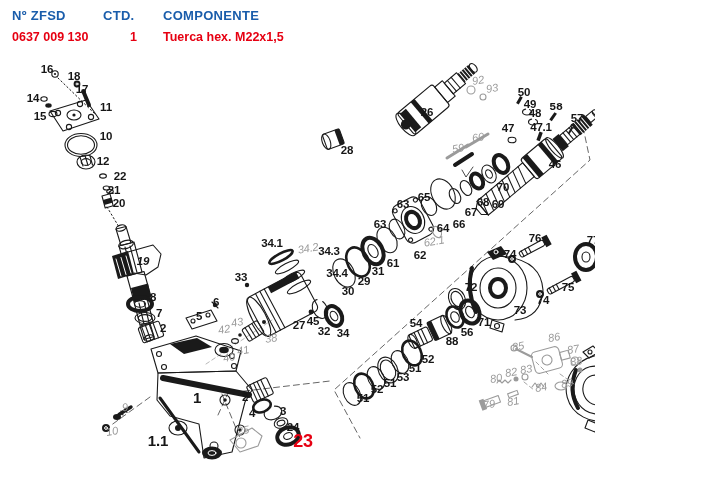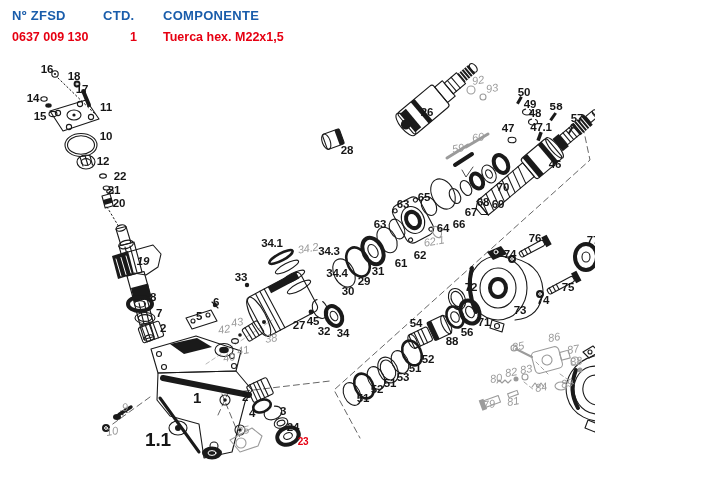--- a/index.html
+++ b/index.html
@@ -10,21 +10,21 @@
          letter-spacing:.3px;white-space:nowrap;}
   .rcell{position:absolute;font:600 12.5px "Liberation Sans",sans-serif;color:var(--red,#e60012);
          white-space:nowrap;}
   
   #labels{position:absolute;left:0;top:0;width:720px;height:501px;pointer-events:none;}
   .lbl{position:absolute;transform:translate(-50%,-50%);
        font:700 11.5px "Liberation Sans",sans-serif;color:#161616;
        letter-spacing:-.2px;white-space:nowrap;pointer-events:auto;cursor:default;}
   .lbl.gray{color:var(--gray,#9b9b9b);font-style:italic;font-weight:400;font-size:11px;
             transform:translate(-50%,-50%) rotate(-10deg);}
-  .lbl.red{color:var(--red,#e60012);font-size:10px;font-weight:700;}
+  .lbl.red{color:var(--red,#e60012);font-size:18px;font-weight:700;}
   
   svg{position:absolute;left:0;top:0;}
   svg *{stroke:#1a1a1a;stroke-width:1.1;fill:none;stroke-linecap:round;stroke-linejoin:round;}
   svg .dk{fill:#1a1a1a;stroke:none;}
   svg .w{stroke:#ffffff;stroke-width:1;}
   svg .th{stroke-width:2.6;}
   svg .ring{stroke-width:4;}
   svg .dash{stroke:#666;stroke-width:1;stroke-dasharray:6 4;}
   svg .dot{stroke-dasharray:1.5 2.6;stroke-width:1;}
   svg g.gy *{stroke:#9b9b9b;}
@@ -414,21 +414,21 @@
       <span class="lbl gray" style="left: 308px; top: 248px;">34.2</span>
       <span class="lbl" style="left: 309px; top: 251px; margin-left: 20px;">34.3</span>
       <span class="lbl" style="left: 315px; top: 273px; margin-left: 22px;">34.4</span>
       <span class="lbl" style="left: 299px; top: 325px;">27</span>
       <span class="lbl" style="left: 313px; top: 321px;">45</span>
       <span class="lbl" style="left: 324px; top: 331px;">32</span>
       <span class="lbl" style="left: 343px; top: 333px;">34</span>
       <span class="lbl" style="left: 348px; top: 291px;">30</span>
       <span class="lbl" style="left: 364px; top: 281px;">29</span>
       <span class="lbl" style="left: 378px; top: 271px;">31</span>
-      <span class="lbl" style="left: 393px; top: 263px; margin-left: 8px;">61</span>
+      <span class="lbl" style="left: 393px; top: 263px;">61</span>
       <span class="lbl" style="left: 347px; top: 150px;">28</span>
       <span class="lbl" style="left: 427px; top: 112px;">26</span>
       <span class="lbl gray" style="left: 478px; top: 80px;">92</span>
       <span class="lbl gray" style="left: 492px; top: 88px;">93</span>
       <span class="lbl" style="left: 524px; top: 92px;">50</span>
       <span class="lbl" style="left: 530px; top: 104px;">49</span>
       <span class="lbl" style="left: 535px; top: 113px;">48</span>
       <span class="lbl" style="left: 508px; top: 128px;">47</span>
       <span class="lbl" style="left: 541px; top: 127px;">47.1</span>
       <span class="lbl" style="left: 556px; top: 106px; font-family: Liberation Mono, monospace;">58</span>
@@ -466,21 +466,21 @@
       <span class="lbl" style="left: 510px; top: 254px;">74</span>
       <span class="lbl" style="left: 535px; top: 238px;">76</span>
       <span class="lbl" style="left: 593px; top: 240px;">77</span>
       <span class="lbl" style="left: 568px; top: 287px;">75</span>
       <span class="lbl" style="left: 543px; top: 300px;">74</span>
       <span class="lbl" style="left: 520px; top: 310px;">73</span>
       <span class="lbl gray" style="left: 674px; top: 276px;">78</span>
       <span class="lbl gray" style="left: 125px; top: 407px;">9</span>
       <span class="lbl gray" style="left: 112px; top: 431px;">10</span>
       <span class="lbl" style="left: 197px; top: 397px; font-size: 15px;">1</span>
-      <span class="lbl" style="left: 158px; top: 440px; font-size: 19px;">1.1</span>
+      <span class="lbl" style="left: 158px; top: 440px; font-size: 15px;">1.1</span>
       <span class="lbl gray" style="left: 243px; top: 430px;">25</span>
       <span class="lbl" style="left: 245px; top: 397px;">2</span>
       <span class="lbl" style="left: 252px; top: 413px;">4</span>
       <span class="lbl" style="left: 283px; top: 411px;">3</span>
       <span class="lbl" style="left: 293px; top: 427px;">24</span>
       <span class="lbl red" style="left: 303px; top: 441px;">23</span>
       <span class="lbl gray" style="left: 518px; top: 346px;">85</span>
       <span class="lbl gray" style="left: 554px; top: 337px;">86</span>
       <span class="lbl gray" style="left: 573px; top: 349px;">87</span>
       <span class="lbl gray" style="left: 576px; top: 361px;">88</span>

